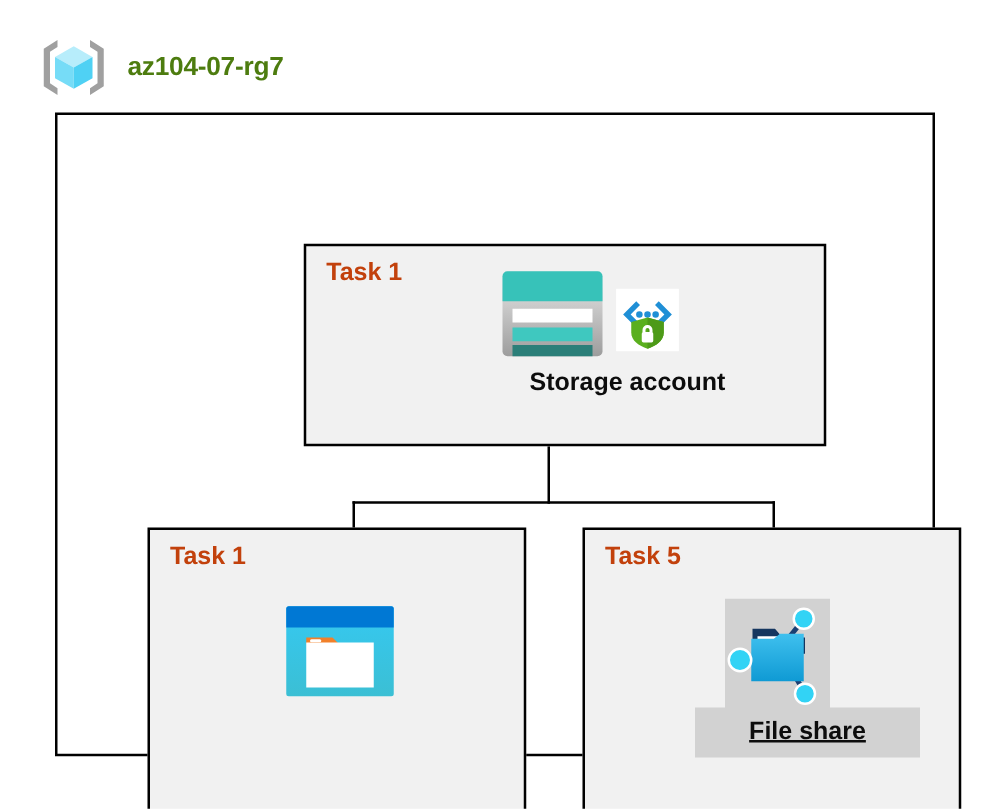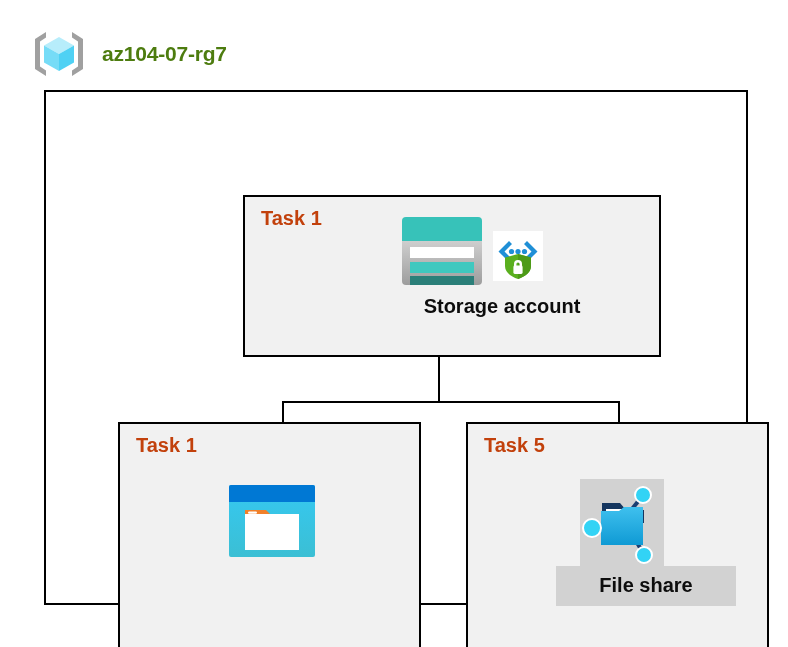--- a/index.html
+++ b/index.html
@@ -100,20 +100,21 @@
   #blob-container-label {
     left: 0; right: 0;
     top: 148px;
   }
   #file-share-label {
     left: 88px;
     top: 142px;
     width: 180px;
     padding: 8px 0 9px 0;
     background: #d2d2d2;
+    text-decoration: underline;
   }
 
   
   .connector {
     position: absolute;
     background: #000000;
   }
   #conn-trunk      { left: 392px; top: 265px; width: 2px;   height: 46px; }
   #conn-bus        { left: 236px; top: 309px; width: 338px; height: 2px; }
   #conn-drop-left  { left: 236px; top: 309px; width: 2px;   height: 84px; }

